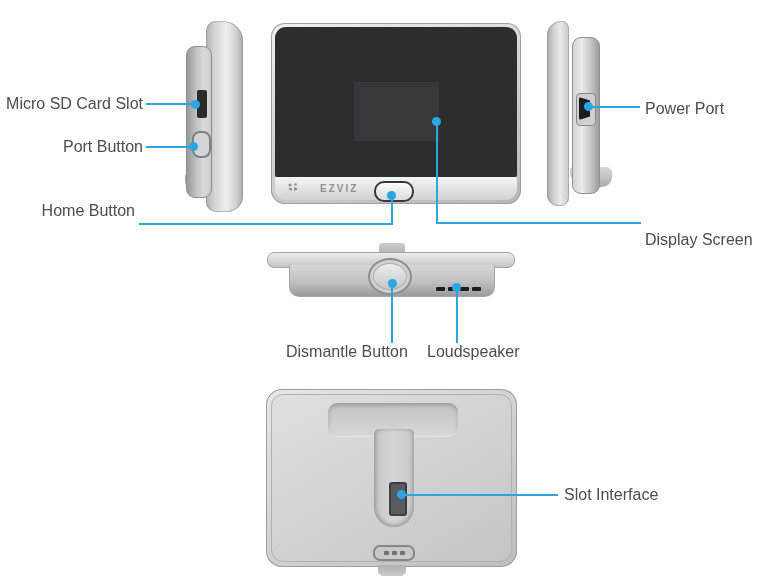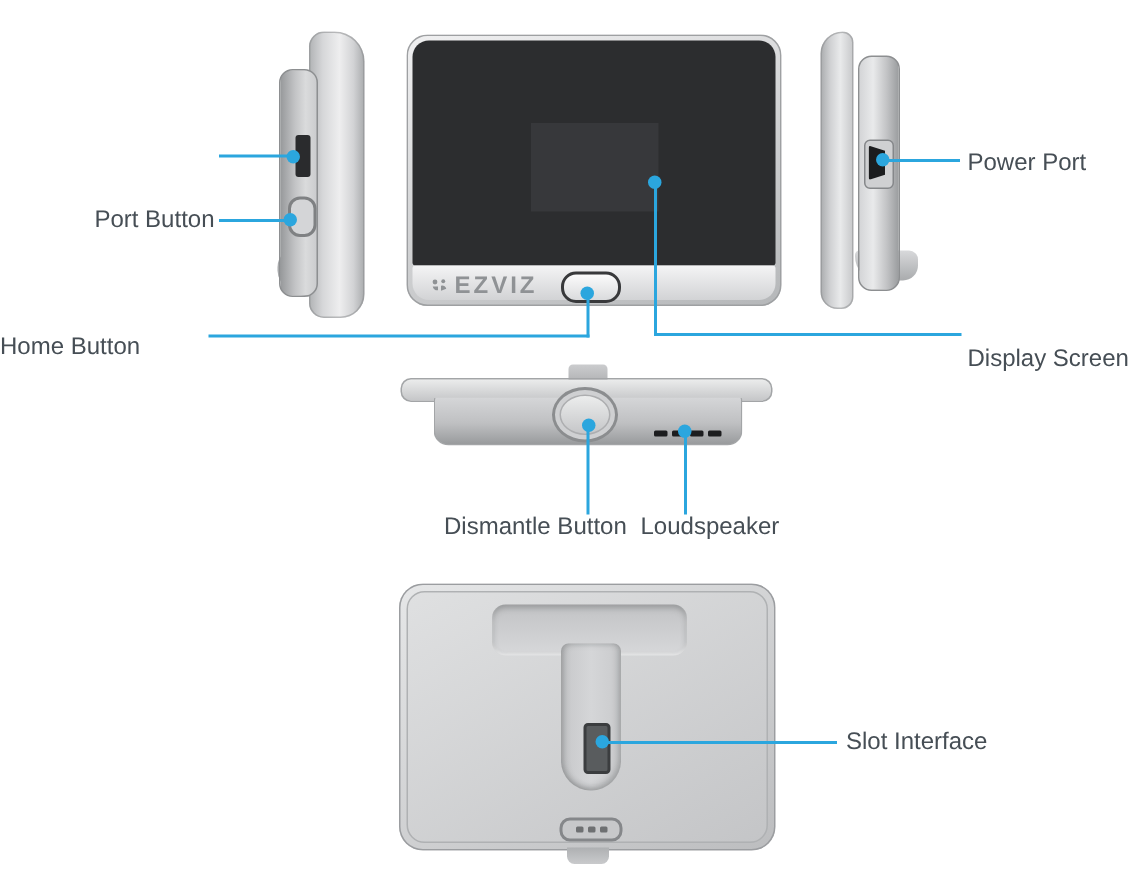--- a/index.html
+++ b/index.html
@@ -31,21 +31,21 @@
 
   
   #front{position:absolute;left:271px;top:23px;width:250px;height:181px;border-radius:14px;
     background:linear-gradient(160deg,#f0f0f1,#b5b7b9);box-shadow:0 0 0 1px #9ea0a2 inset;}
   #front-glass{position:absolute;left:4px;top:4px;width:242px;height:150px;background:#2c2d2f;
     border-radius:11px 11px 2px 2px;}
   #front-screen-rect{position:absolute;left:79px;top:55px;width:85px;height:59px;background:#37383b;}
   #front-bezel{position:absolute;left:4px;bottom:4px;width:242px;height:23px;
     background:linear-gradient(180deg,#f4f4f5,#d2d3d5);border-radius:2px 2px 11px 11px;}
   #logo{position:absolute;left:12px;top:5px;display:flex;align-items:center;gap:4px;}
-  #logo-text{font-size:16px;font-weight:bold;letter-spacing:2px;color:#8f9295;}
+  #logo-text{font-size:10px;font-weight:bold;letter-spacing:2px;color:#8f9295;margin-left:17px;}
   #home-btn{position:absolute;left:103px;top:158px;width:36px;height:17px;border:2px solid #38393b;
     border-radius:10px;background:linear-gradient(180deg,#fbfbfb,#dadbdd);}
 
   
   #rsv-foot{position:absolute;left:570px;top:167px;width:42px;height:20px;
     background:linear-gradient(180deg,#d8d9db,#a9abad);border-radius:3px 6px 10px 16px;}
   #rsv-slab{position:absolute;left:547px;top:21px;width:22px;height:185px;
     background:linear-gradient(90deg,#a9abad,#d0d1d3 30%,#e9eaeb 60%,#c6c7c9);
     border-radius:18px 9px 10px 14px;box-shadow:0 0 0 1px rgba(140,142,144,.55) inset;}
   #rsv-rail{position:absolute;left:572px;top:37px;width:26px;height:155px;
@@ -148,44 +148,45 @@
     <div id="back-stem"></div>
     <div id="back-slot"></div>
     <div id="back-pill">
       <div class="back-pin"></div>
       <div class="back-pin"></div>
       <div class="back-pin"></div>
     </div>
     <div id="back-tab"></div>
   </div>
 
+  <div class="lbl" style="left:0;width:143px;text-align:right;top:96px">Micro SD Card Slot</div>
   <div class="hline" style="left:146px;top:103px;width:46px"></div>
   <div class="dot" style="left:191px;top:100px"></div>
 
   <div class="lbl" style="left:0;width:143px;text-align:right;top:139px">Port Button</div>
   <div class="hline" style="left:146px;top:146px;width:44px"></div>
   <div class="dot" style="left:189px;top:142px"></div>
 
-  <div class="lbl" style="left:0;width:135px;text-align:left;top:224px">Home Button</div>
+  <div class="lbl" style="left:0;width:135px;text-align:right;top:203px">Home Button</div>
   <div class="hline" style="left:139px;top:223px;width:254px"></div>
   <div class="vline" style="left:391px;top:198px;height:27px"></div>
   <div class="dot" style="left:387px;top:191px"></div>
 
   <div class="dot" style="left:432px;top:117px"></div>
   <div class="vline" style="left:436px;top:122px;height:102px"></div>
   <div class="hline" style="left:436px;top:222px;width:205px"></div>
   <div class="lbl" style="left:645px;top:232px">Display Screen</div>
 
   <div class="dot" style="left:584px;top:102px"></div>
   <div class="hline" style="left:591px;top:106px;width:49px"></div>
   <div class="lbl" style="left:645px;top:101px">Power Port</div>
 
   <div class="dot" style="left:388px;top:279px"></div>
   <div class="vline" style="left:391px;top:284px;height:59px"></div>
-  <div class="lbl" style="left:296px;top:344px">Dismantle Button</div>
+  <div class="lbl" style="left:286px;top:344px">Dismantle Button</div>
 
   <div class="dot" style="left:452px;top:283px"></div>
   <div class="vline" style="left:456px;top:290px;height:53px"></div>
   <div class="lbl" style="left:427px;top:344px">Loudspeaker</div>
 
   <div class="dot" style="left:397px;top:490px"></div>
   <div class="hline" style="left:404px;top:494px;width:154px"></div>
   <div class="lbl" style="left:564px;top:487px">Slot Interface</div>
 
 </div>

